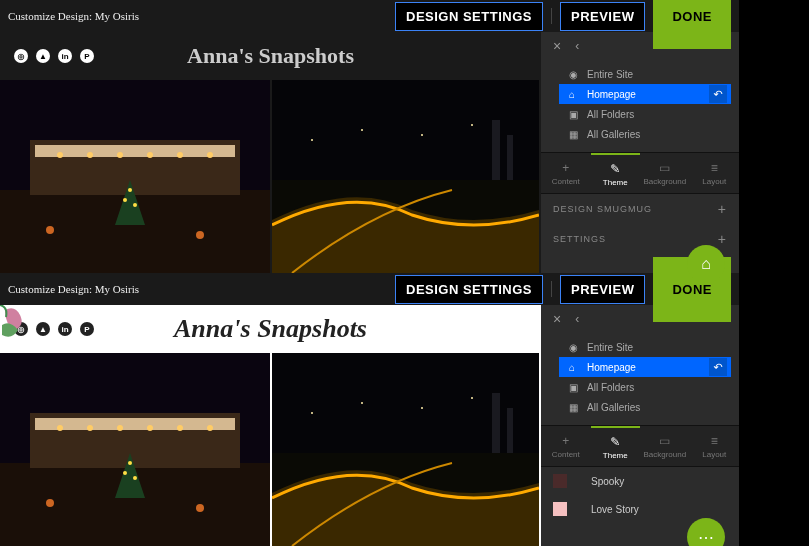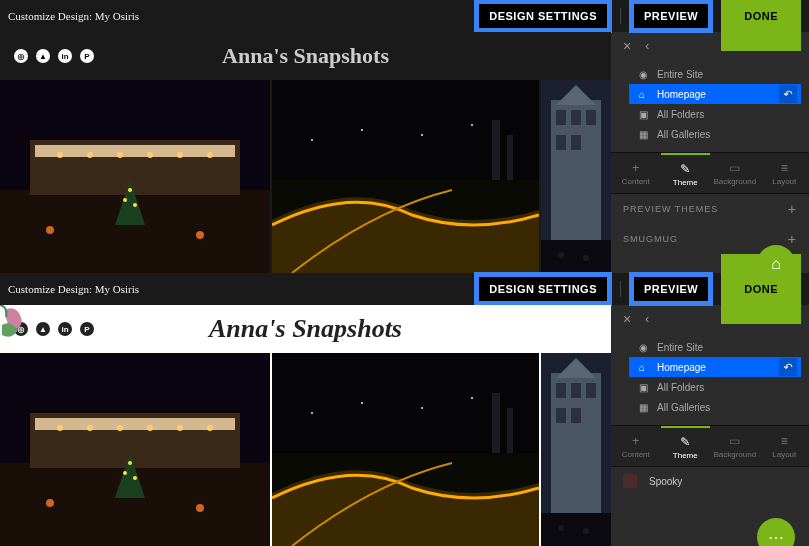--- a/index.html
+++ b/index.html
@@ -1,24 +1,24 @@
 <!DOCTYPE html>
 <html><head>
 <meta charset="utf-8">
 <style>
 * { margin:0; padding:0; box-sizing:border-box; font-family:Arial,Helvetica,sans-serif; }
 body { background:#000; width:809px; height:546px; overflow:hidden; position:relative; }
 
-.section { width:809px; height:273px; position:relative; background:#a3a3a3; }
+.section { width:739px; height:273px; position:relative; background:#a3a3a3; }
 
 .topbar { height:32px; background:#1a1a1a; display:flex; align-items:center; padding:0 8px; color:#fff; position:relative; }
 .topbar .title { font-size:11px; font-family:Georgia,serif; color:#eee; }
 .topbar .label { position:absolute; left:210px; font-size:14px; font-weight:bold; font-style:italic; color:#00e0e0; }
 .topbar .right { margin-left:auto; display:flex; gap:8px; align-items:center; }
-.btn { font-size:11px; font-weight:bold; letter-spacing:0.5px; padding:6px 10px; background:#000; color:#fff; border:5px solid #3b82f6; cursor:pointer; }
+.btn { font-size:13px; font-weight:bold; letter-spacing:0.5px; padding:6px 10px; background:#000; color:#fff; border:1px solid #3b82f6; cursor:pointer; }
 .btn-green { background:#7cb518; border-color:#7cb518; color:#000; padding:24px 18px; }
 .vdiv { width:1px; height:16px; background:#444; }
 
 .main { display:flex; height:241px; }
 .preview { flex:1; background:#1a1a1a; position:relative; overflow:hidden; }
 .preview.light { background:#fff; }
 .preview-head { height:48px; display:flex; align-items:center; position:relative; }
 .preview-head.light { background:#fff; }
 .social { display:flex; gap:8px; padding-left:14px; }
 .sicon { width:14px; height:14px; border-radius:50%; background:#fff; display:flex; align-items:center; justify-content:center; font-size:8px; font-weight:bold; color:#000; }
@@ -39,21 +39,21 @@
 .trow { display:flex; align-items:center; height:20px; padding-left:28px; gap:6px; color:#aaa; font-size:10px; cursor:pointer; }
 .trow.sel { background:#0066ff; color:#fff; margin-left:18px; padding-left:10px; position:relative; }
 .trow .ticon { font-size:10px; width:12px; }
 .revert { position:absolute; right:4px; background:#0055cc; width:18px; height:18px; display:flex; align-items:center; justify-content:center; font-size:11px; }
 .tabs { display:flex; height:42px; background:#232323; border-top:1px solid #111; border-bottom:1px solid #111; margin-top:4px; }
 .tab { flex:1; display:flex; flex-direction:column; align-items:center; justify-content:center; gap:2px; color:#777; font-size:8px; cursor:pointer; }
 .tab.active { color:#fff; border-top:2px solid #7cb518; }
 .tab .tabicon { font-size:12px; }
 .sec-row { display:flex; align-items:center; justify-content:space-between; height:30px; padding:0 12px; font-size:9px; letter-spacing:1px; color:#888; cursor:pointer; }
 .sec-row .plus { font-size:14px; color:#888; }
-.theme-row { display:flex; align-items:center; height:28px; padding:0 12px; gap:12px; font-size:10px; color:#ccc; cursor:pointer; }
+.theme-row { display:flex; align-items:center; height:28px; padding:0 12px; gap:24px; font-size:10px; color:#ccc; cursor:pointer; }
 .swatch { width:14px; height:14px; }
 .swatch.dark { background:#4a2a2a; }
 .swatch.pink { background:#f5c0c0; }
 .fab { position:absolute; right:14px; bottom:-10px; width:38px; height:38px; border-radius:50%; background:#7cb518; display:flex; align-items:center; justify-content:center; color:#fff; font-size:16px; z-index:10; }
 
 .floral { position:absolute; left:0; top:0; width:60px; height:48px; pointer-events:none; }
 
 
 .thumb svg { width:100%; height:100%; display:block; }
 </style>
@@ -170,25 +170,25 @@
         <div class="tab">
             <span class="tabicon">▭</span>
             <span>Background</span>
           </div>
         <div class="tab">
             <span class="tabicon">≡</span>
             <span>Layout</span>
           </div>
       </div>
       <div class="sec-row">
-          <span>PREVIEW THEMES</span>
+          <span>DESIGN SMUGMUG</span>
           <span class="plus">+</span>
         </div>
       <div class="sec-row">
-          <span>SMUGMUG</span>
+          <span>SETTINGS</span>
           <span class="plus">+</span>
         </div>
       <div class="fab">⌂</div>
     </div>
   </div>
 </div>
 
 <div class="section">
   <div class="topbar">
     <span class="title">Customize Design: My Osiris</span>
@@ -307,16 +307,20 @@
           </div>
         <div class="tab">
             <span class="tabicon">≡</span>
             <span>Layout</span>
           </div>
       </div>
       <div class="theme-row">
           <span class="swatch dark"></span>
           <span>Spooky</span>
         </div>
+      <div class="theme-row">
+          <span class="swatch pink"></span>
+          <span>Love Story</span>
+        </div>
       <div class="fab">⋯</div>
     </div>
   </div>
 </div>
 
 </body></html>

